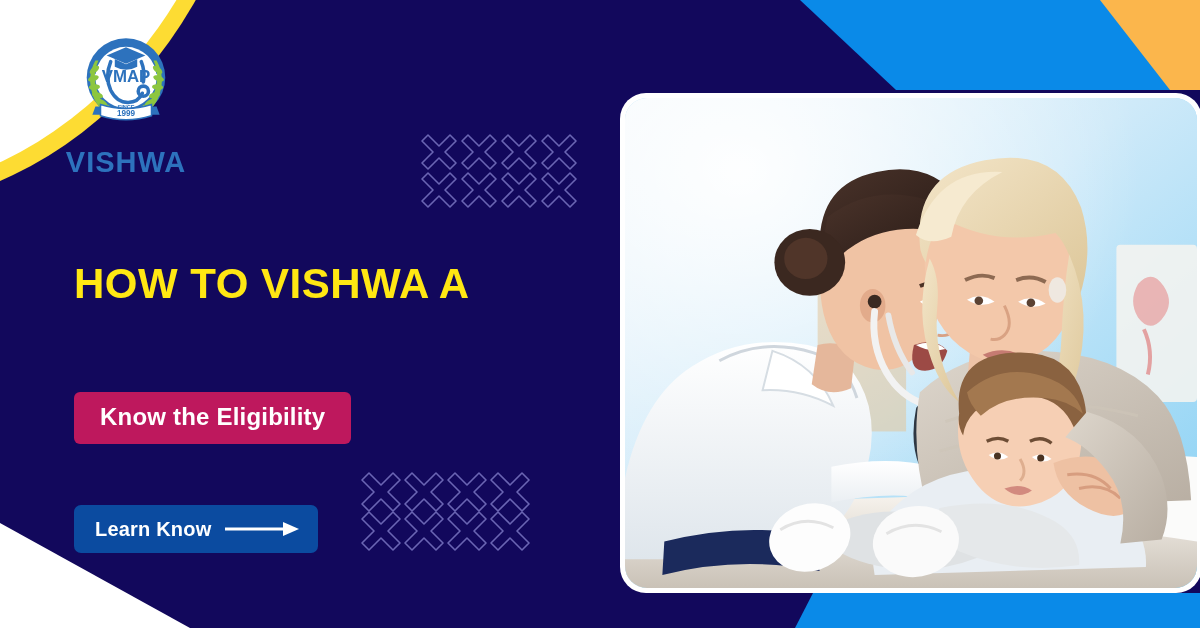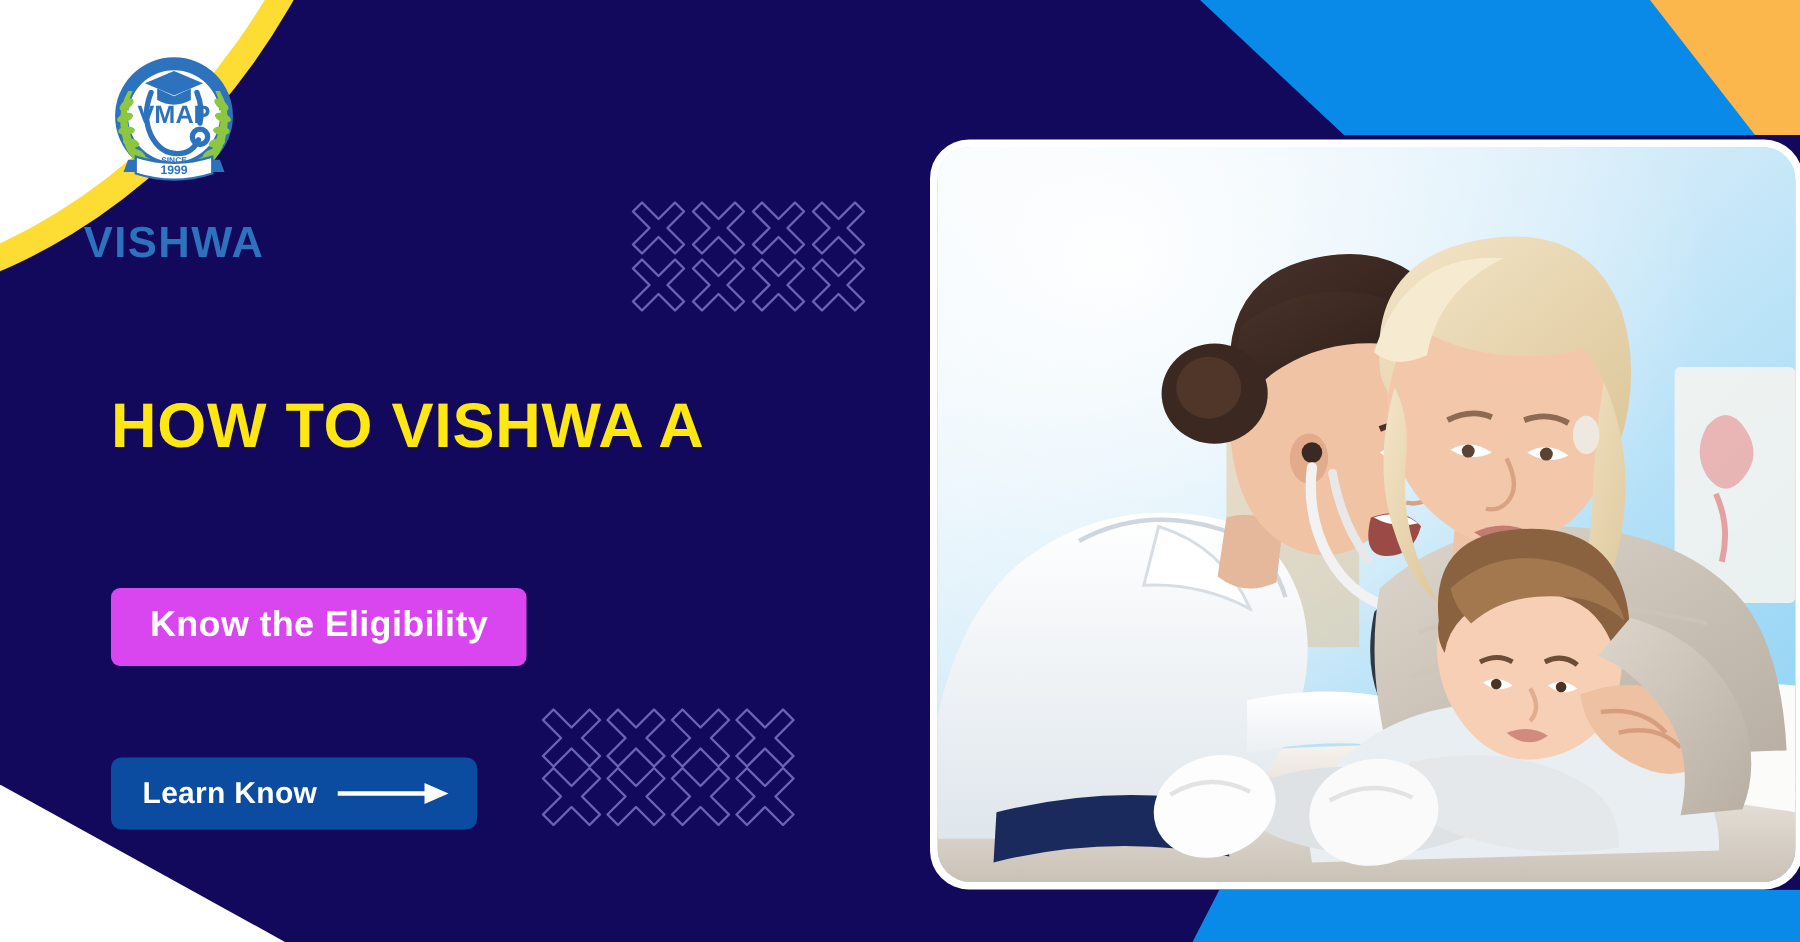--- a/index.html
+++ b/index.html
@@ -25,21 +25,21 @@
     position:absolute;
     left:-150px; top:-262px;
     width:398px; height:458px;
     background:#ffffff;
     border-bottom-right-radius:100% 100%;
   }
 
   
   .logo {
     position:absolute;
-    left:52px; top:30px;
+    left:62px; top:30px;
     width:128px; height:130px;
     display:flex; flex-direction:column;
     align-items:center; justify-content:flex-start;text-align:center;
   }
   .logo-emblem { position:relative; width:102px; height:102px; }
   .logo-name {
     margin-top:16px;
     font-size:29px;
     font-weight:bold;
     color:#2d72bd;
@@ -92,21 +92,21 @@
     line-height:1.14;
     letter-spacing:0.5px;
   }
   .headline span { display:block; }
 
   
   .eligibility-btn {
     position:absolute;
     left:74px; top:392px;
     padding:11px 26px 13px 26px;
-    background:#d946ef;
+    background:#be185d;
     border-radius:6px;
     color:#ffffff;
     font-size:24px;
     font-weight:bold;
     letter-spacing:0.2px;
     cursor:pointer;
     user-select:none;
   }
 
   

